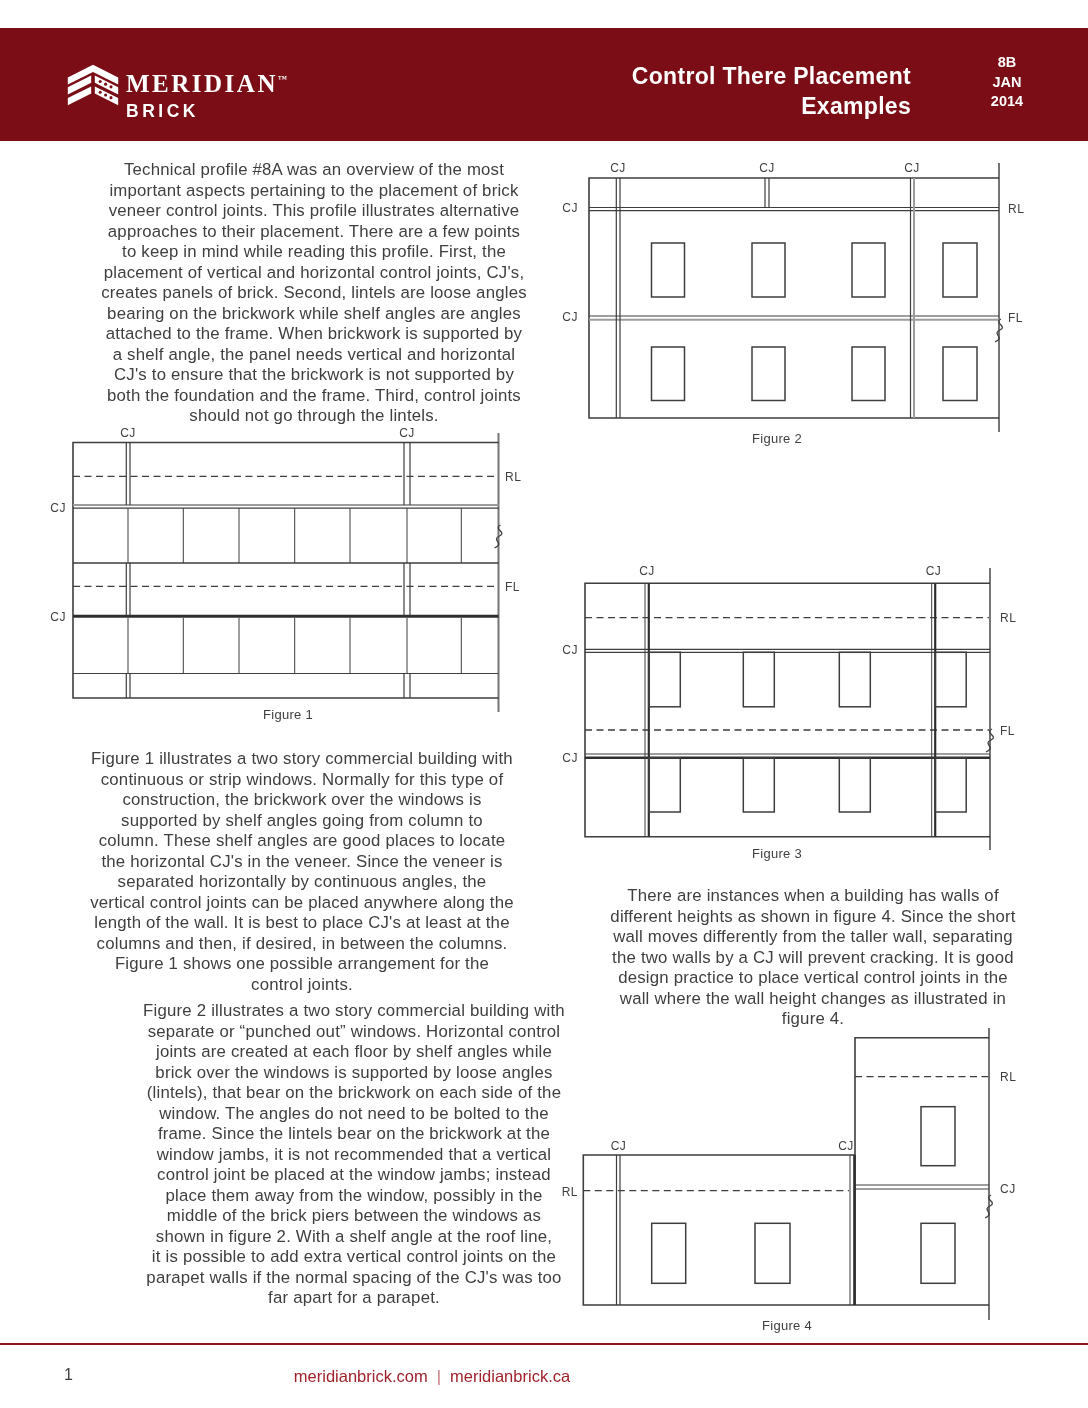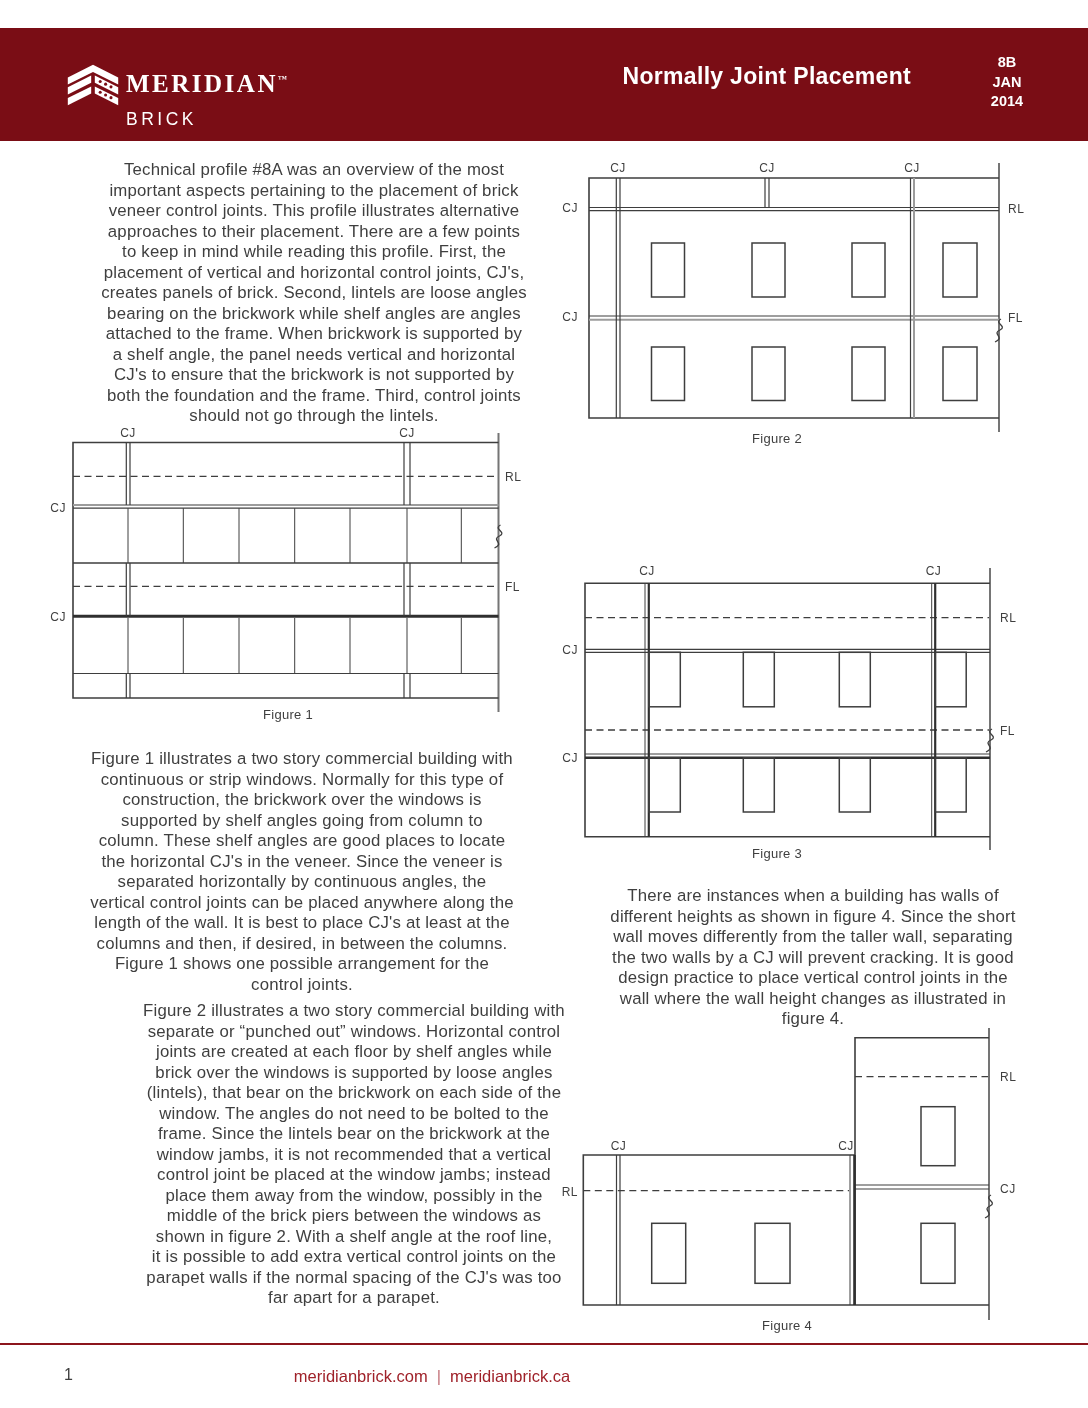--- a/index.html
+++ b/index.html
@@ -11,21 +11,21 @@
   
   .hdr {
     position:absolute; left:0; top:28px; width:1088px; height:113px;
     background:#7a0d15;
   }
   .logo { position:absolute; left:66px; top:30px; height:66px; }
   .logo-icon { position:absolute; left:0; top:2px; }
   .logo-text { position:absolute; left:60px; top:6px; color:#ffffff; }
   .logo-brand { font-size:25px; font-weight:bold; letter-spacing:2.5px; line-height:30px; white-space:nowrap;font-family:Liberation Serif, serif; }
   .logo-tm { font-size:9px; vertical-align:10px; letter-spacing:0; }
-  .logo-sub { font-size:17.5px; font-weight:normal; letter-spacing:3.5px; line-height:20px; margin-top:10px; }
+  .logo-sub { font-size:17.5px; font-weight:bold; letter-spacing:3.5px; line-height:20px; margin-top:2px; }
   .hdr-title {
     position:absolute; top:33px; right:177px; text-align:right;
     color:#ffffff; font-size:23px; font-weight:bold; line-height:30px; letter-spacing:0.3px;
     white-space:nowrap;
   }
   .hdr-code {
     position:absolute; top:25px; right:56px; width:50px; text-align:center;
     color:#ffffff; font-size:14.5px; font-weight:bold; line-height:19.5px;
   }
   
@@ -74,21 +74,22 @@
         <circle cx="38" cy="30.5" r="1.7" fill="#7a0d15"></circle>
           <circle cx="44" cy="33.5" r="1.7" fill="#7a0d15"></circle>
           <circle cx="50" cy="36.5" r="1.7" fill="#7a0d15"></circle>
       </svg>
       <div class="logo-text">
         <div class="logo-brand"><span>MERIDIAN</span><span class="logo-tm">™</span></div>
         <div class="logo-sub">BRICK</div>
       </div>
     </div>
     <div class="hdr-title">
-      <div>Normally Joint Placement</div>
+      <div>Control There Placement</div>
+      <div>Examples</div>
     </div>
     <div class="hdr-code">
       <div>8B</div>
       <div>JAN</div>
       <div>2014</div>
     </div>
   </div>
 
   <div class="para" style="left:64px; top:160px; width:500px;">Technical profile #8A was an overview of the most
 important aspects pertaining to the placement of brick

